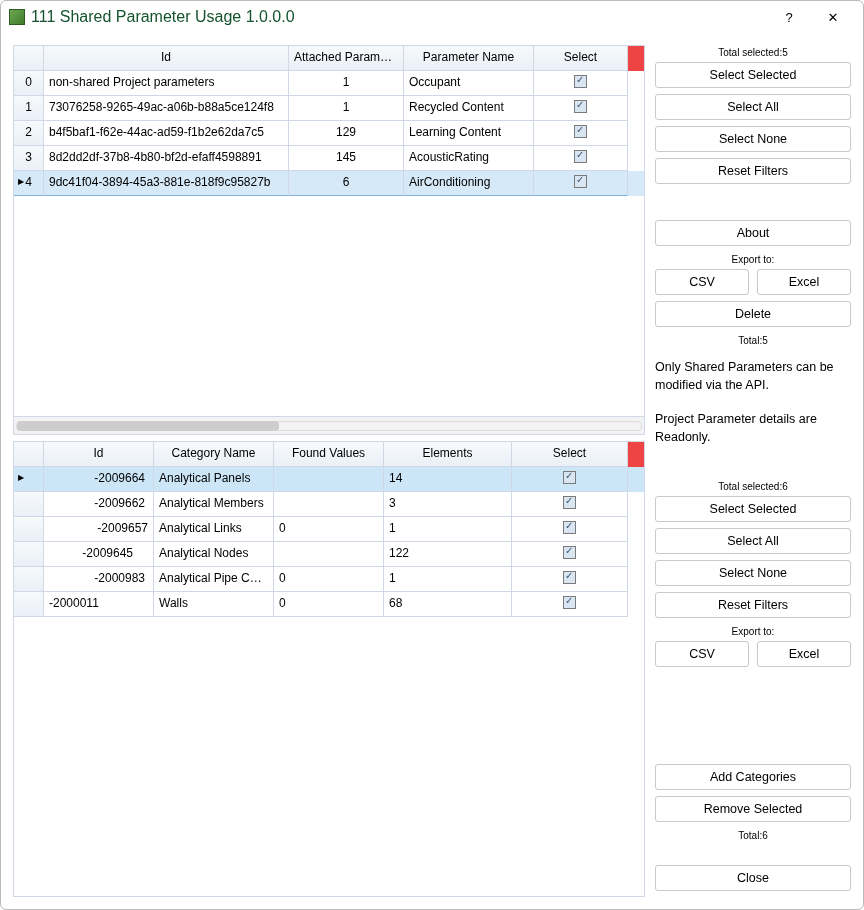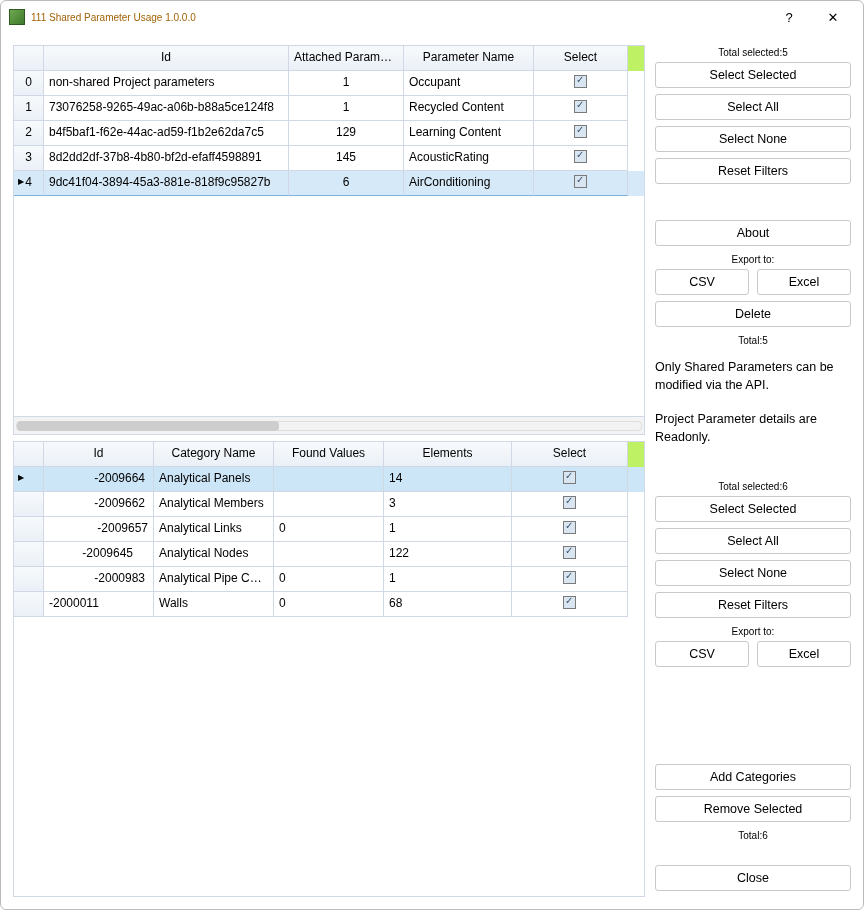--- a/index.html
+++ b/index.html
@@ -20,42 +20,42 @@
   align-items: center;
   padding: 0 8px;
 }
 .titlebar .app-icon {
   width: 16px;
   height: 16px;
   background: linear-gradient(135deg, #6fa84f, #3d7a2d);
   border: 1px solid #2c5a1f;
   margin-right: 6px;
 }
-.titlebar .title { flex: 1; font-size: 10px; color: #a16207; }
+.titlebar .title { flex: 1; font-size: 16px; color: #14532d; }
 .titlebar .tb-btn {
   width: 44px;
   height: 30px;
   display: flex;
   align-items: center;
   justify-content: center;
   font-size: 13px;
   color: #000;
 }
 .content {
   display: flex;
   padding: 12px;
   gap: 10px;
   height: calc(100% - 32px);
 }
 .left { flex: 1; display: flex; flex-direction: column; gap: 6px; }
 .right { width: 196px; display: flex; flex-direction: column; }
 
 .grid-wrap {
   border: 1px solid #d0d7e5;
-  background: #bef264;
+  background: #ef4444;
   position: relative;
 }
 .gw-top { height: 390px; display: flex; flex-direction: column; }
 .gw-bot { flex: 1; display: flex; flex-direction: column; }
 
 .grid-head, .grid-row {
   display: flex;
   height: 25px;
 }
 .grid-head .cell, .grid-row .cell {

